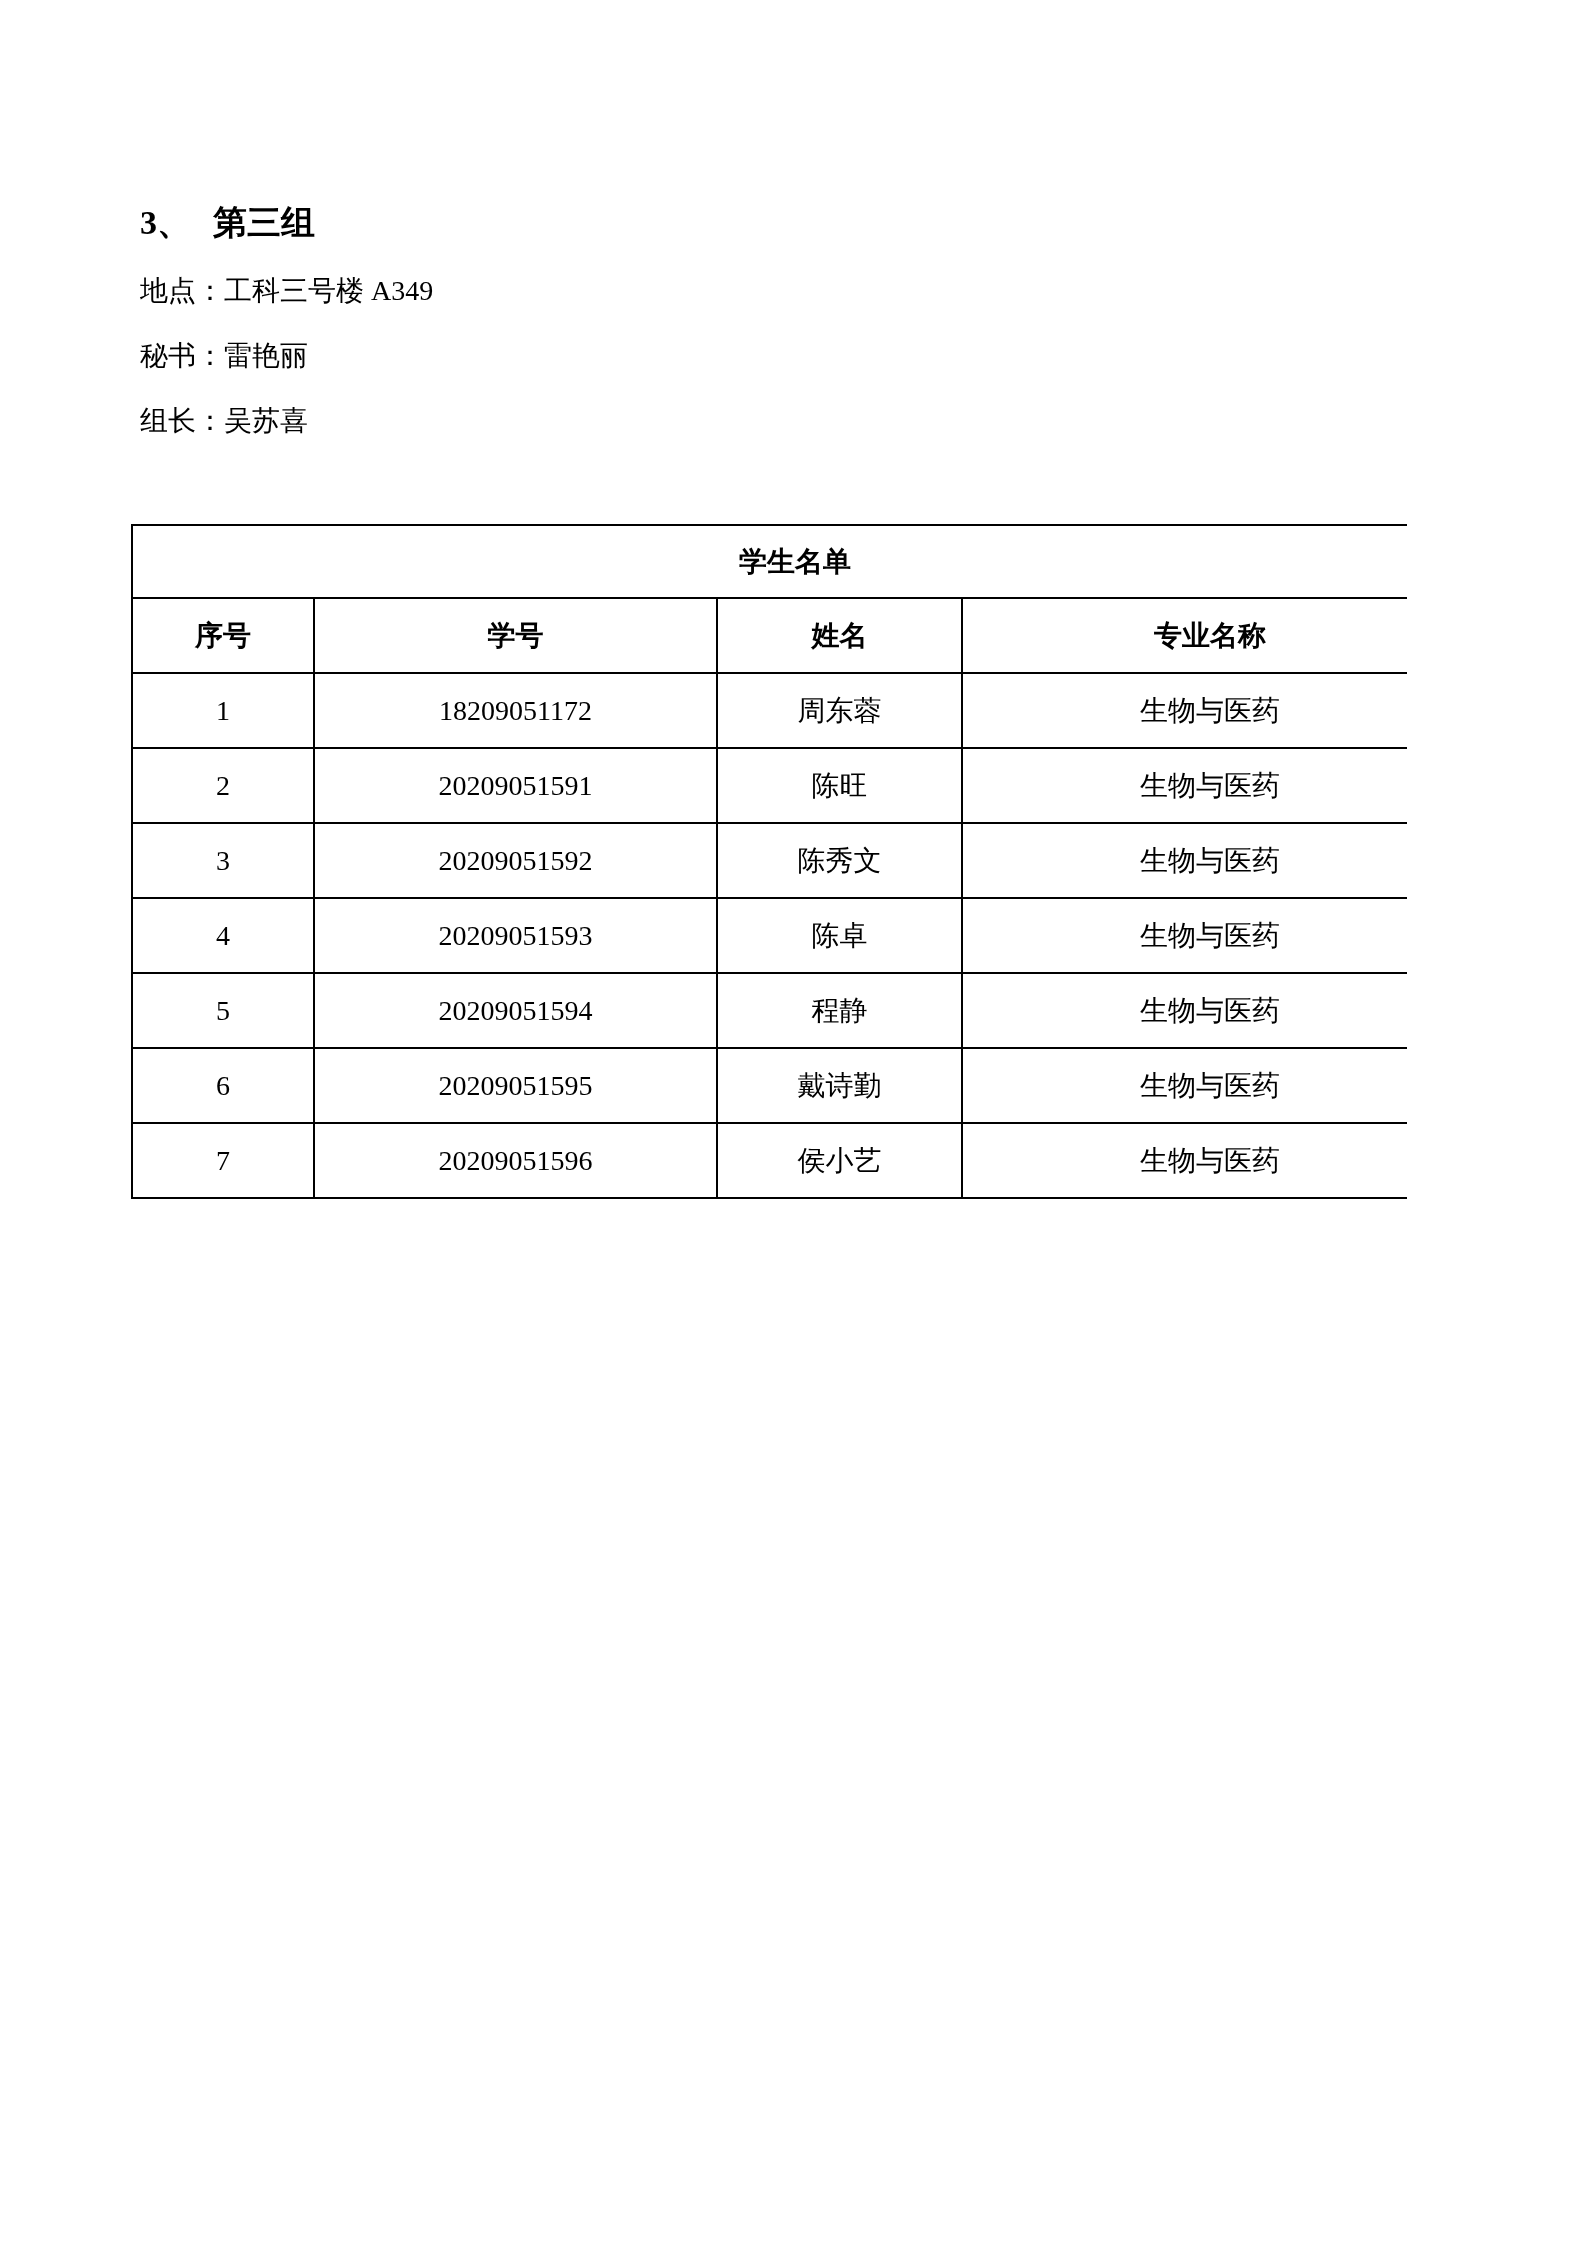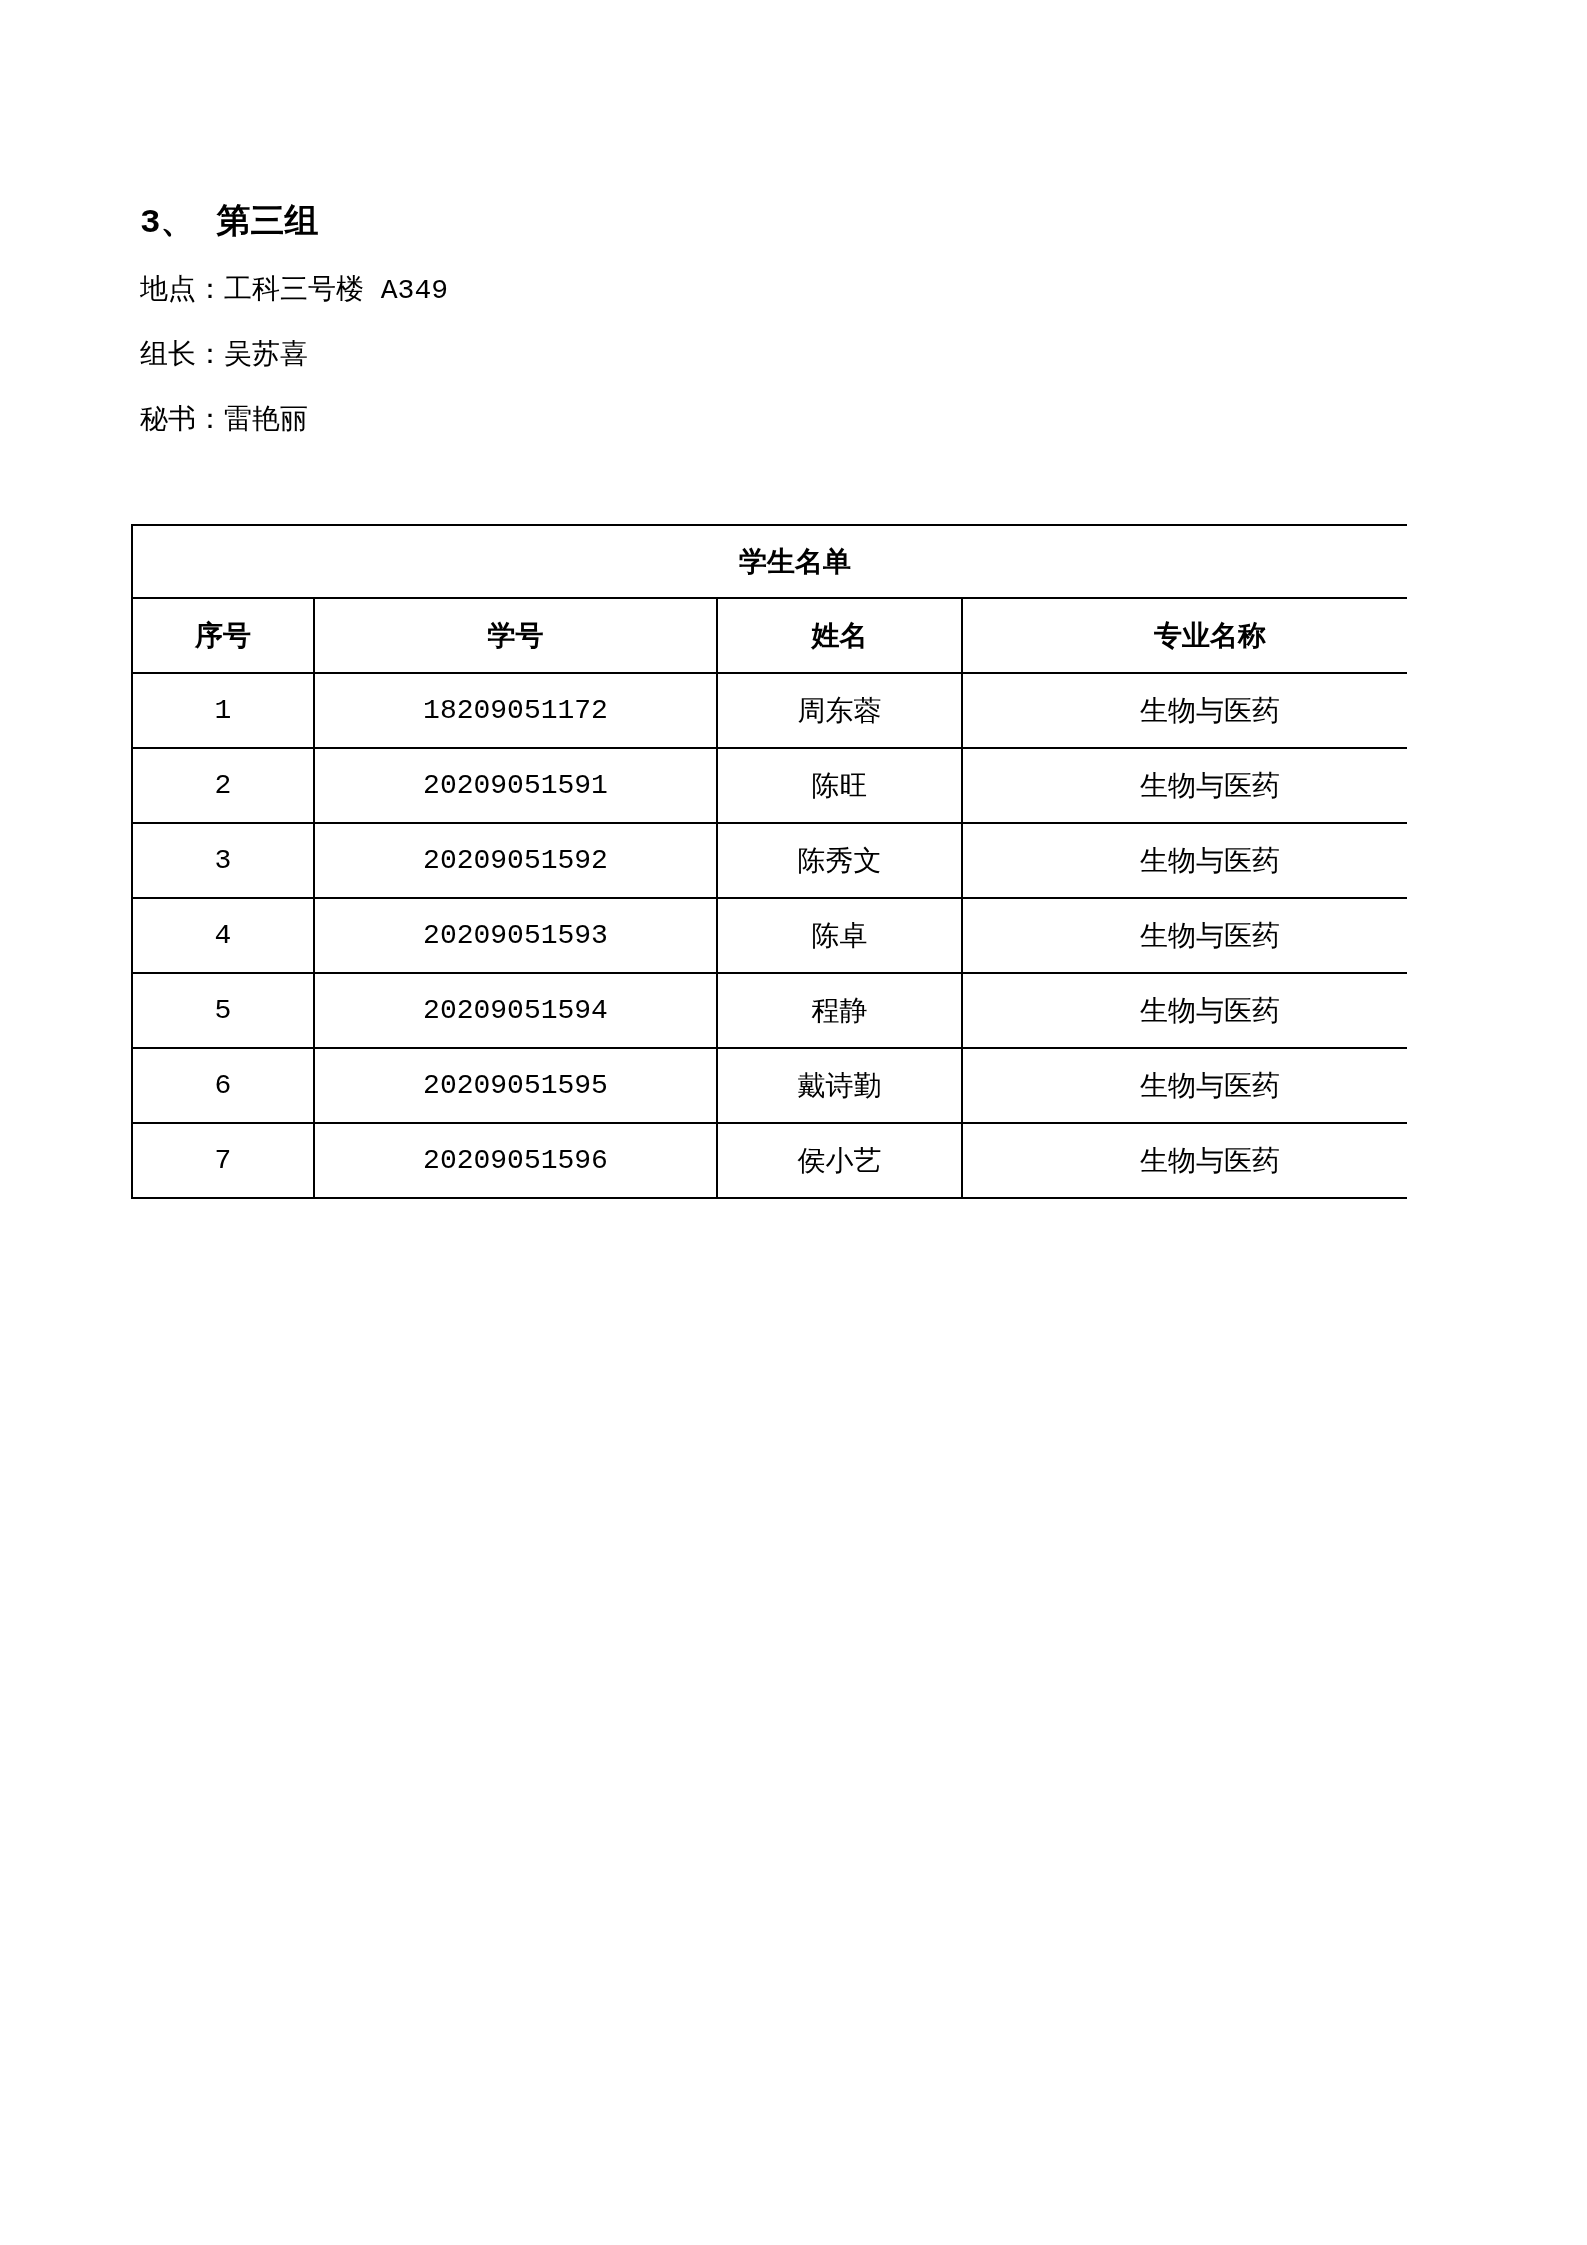--- a/index.html
+++ b/index.html
@@ -6,21 +6,21 @@
     margin: 0;
     padding: 0;
     background: #ffffff;
   }
   .page {
     position: relative;
     width: 1407px;
     height: 2245px;
     background: #ffffff;
     color: #000000;
-    font-family: Liberation Mono, monospace;
+    font-family: Liberation Serif, serif;
     overflow: hidden;
   }
   .doc {
     position: absolute;
     left: 131px;
     top: 0;
     width: 1326px;
   }
   .heading {
     margin: 205px 0 0 9px;
@@ -74,22 +74,22 @@
 </style>
 </head>
 <body>
 
 <div class="page">
   <div class="doc">
 
     <h1 class="heading"><span class="num">3、</span><span class="txt">第三组</span></h1>
 
     <p class="info">地点：工科三号楼 A349</p>
+    <p class="info">秘书：雷艳丽</p>
     <p class="info">组长：吴苏喜</p>
-    <p class="info">秘书：雷艳丽</p>
 
     <table class="students">
       <colgroup>
         <col style="width:182px">
         <col style="width:403px">
         <col style="width:245px">
         <col style="width:496px">
       </colgroup>
       <tbody>
         <tr class="title-row">

